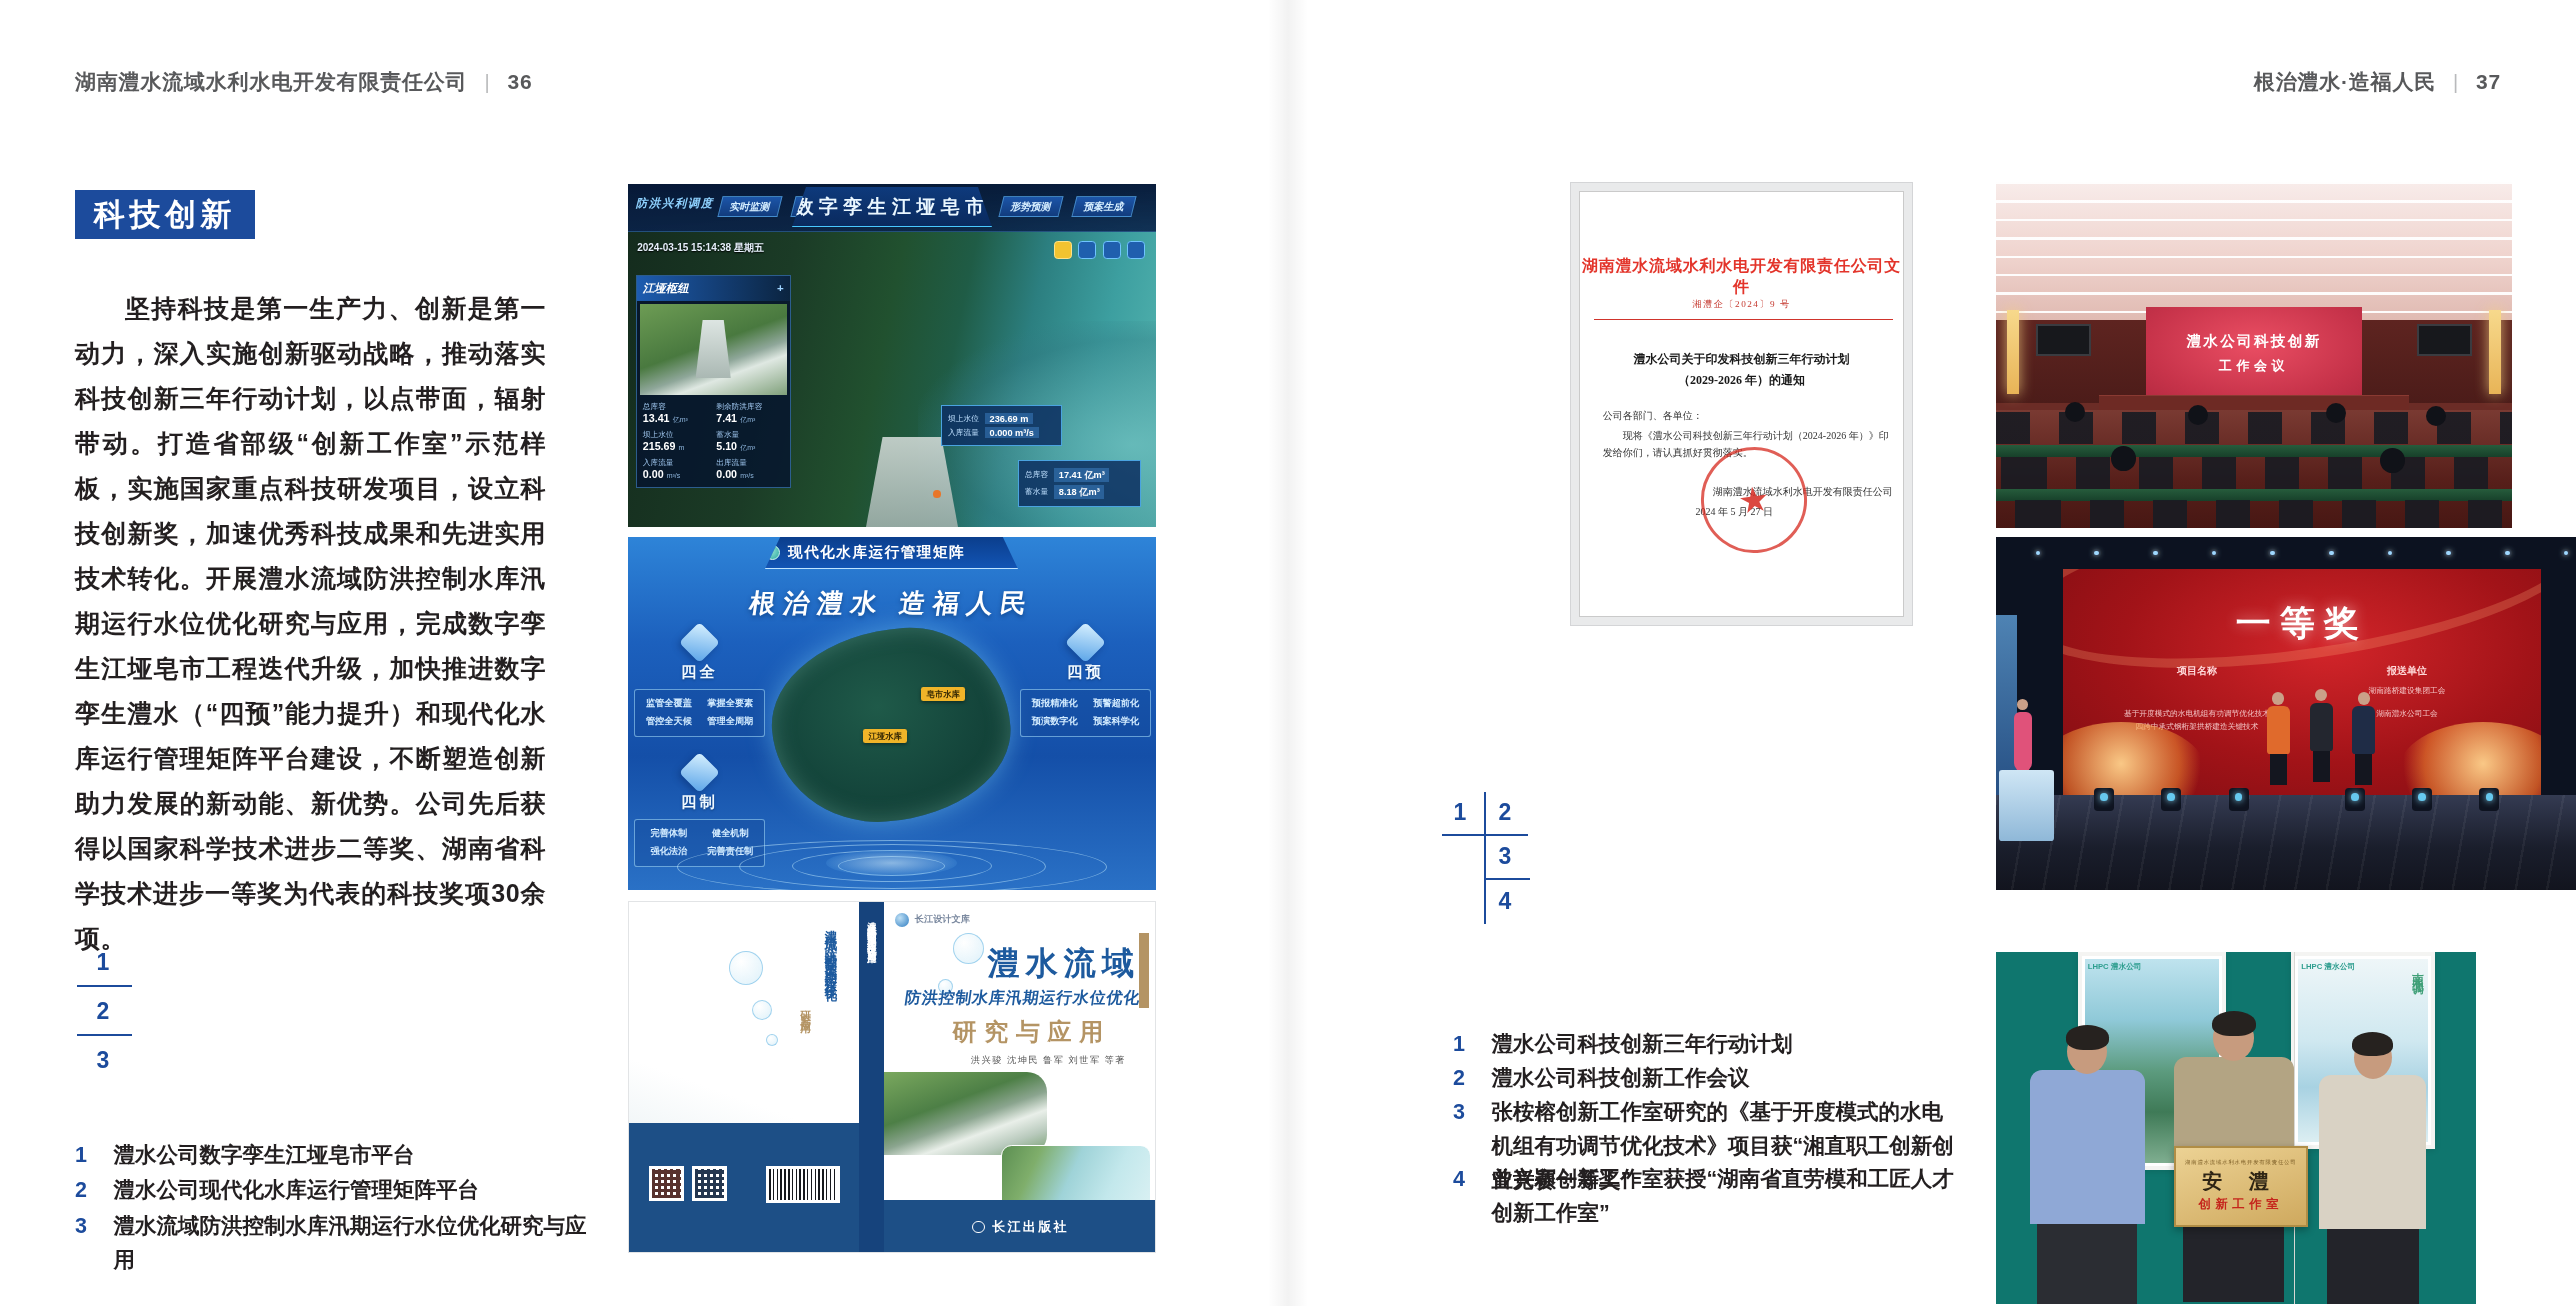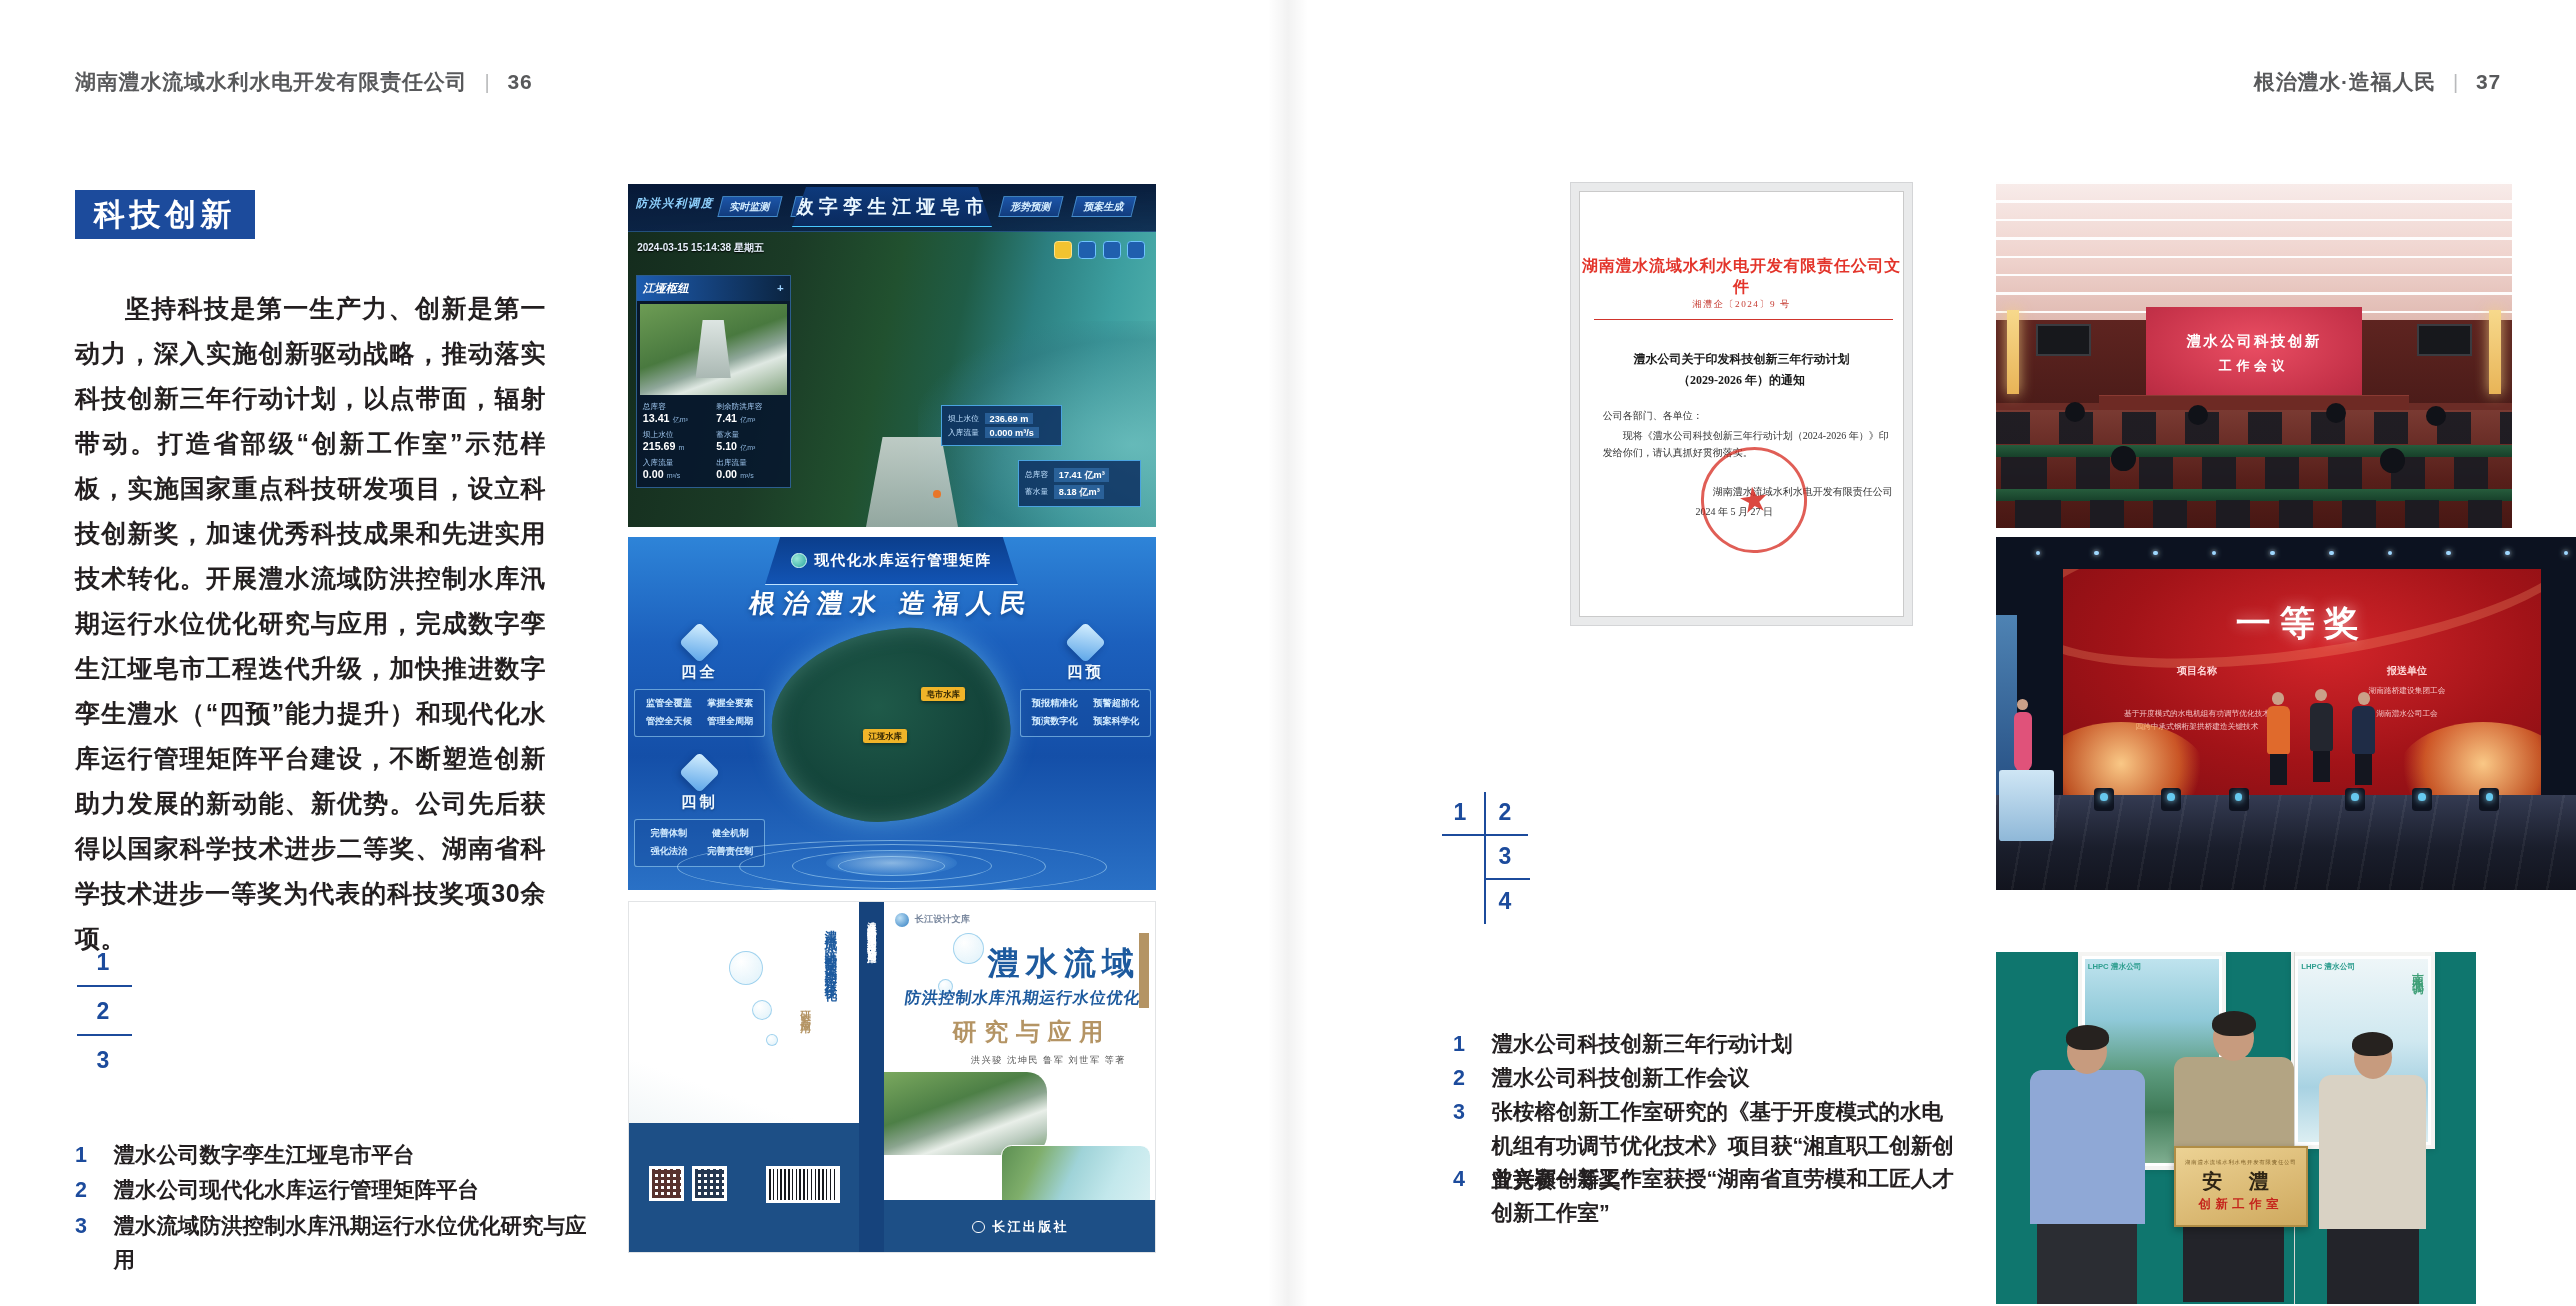--- a/index.html
+++ b/index.html
@@ -62,23 +62,23 @@
   .f1-stat .un { color:#8fb6dd; font-size:7px; margin-left:3.1px; font-weight:400; }
   .f1-chip { background:rgba(12,46,96,.85); border:0.8px solid #4aa3e0; padding:4.6px 6.1px; }
   .f1-chip .row { display:flex; align-items:center; gap:6.1px; margin:2.3px 0; }
   .f1-chip .lb { color:#bfe0ff; font-size:7.7px; }
   .f1-chip .vl { color:#fff; font-size:9.2px; font-weight:700; background:rgba(80,160,240,.35); padding:0.8px 4.6px; }
   .f1-worker { left:305px; top:306px; width:7.7px; height:7.7px; border-radius:50%; background:#e8762a; }
 
   
   .f2 { left:628px; top:537px; width:528px; height:353px;
         background:linear-gradient(180deg,#2e84d8 0%,#1c60bd 30%,#144fa8 62%,#2a71c6 100%); }
-  .f2-head { left:137px; top:0; width:253px; height:48px; background:linear-gradient(180deg,#0b3e8c,#1254b4);
+  .f2-head { left:137px; top:0; width:253px; height:32px; background:linear-gradient(180deg,#0b3e8c,#1254b4);
         clip-path:polygon(6% 0,94% 0,100% 100%,0 100%); border-bottom:1.5px solid #bfe3ff;
-        display:flex; align-items:center; justify-content:center; gap:7.7px; color:#fff; font-size:14.6px; font-weight:700; letter-spacing:1.5px; }
+        display:flex; align-items:center; gap:7.7px; color:#fff; font-size:14.6px; font-weight:700; letter-spacing:1.5px; }
   .f2-logo { width:15.4px; height:15.4px; border-radius:50%; background:radial-gradient(circle at 35% 35%, #9be8d8, #2aa6a0); border:1.5px solid #d6fff4; }
   .f2-slogan { left:0; top:49px; width:100%; text-align:center; color:#fff; font-size:26px; font-weight:700;
         letter-spacing:7.7px; transform:skewX(-8deg); text-shadow:0 1.5px 4.6px rgba(0,40,90,.5); }
   .f2-map { left:144px; top:92px; width:238px; height:192px; transform:rotate(-4deg);
         background:radial-gradient(ellipse at 45% 40%, #1f5a49 0%, #14453b 55%, #0e382f 100%);
         border-radius:58% 42% 55% 45% / 48% 55% 45% 52%;
         box-shadow:0 0 26px rgba(130,220,255,.45), inset 0 0 23px rgba(180,255,240,.25); }
   .f2-tag { background:#f0b429; color:#3a2c05; font-size:8.4px; font-weight:700; padding:1.5px 5.4px; border-radius:2.3px; box-shadow:0 1.5px 3.8px rgba(0,0,0,.4); }
   .f2-grp { width:131px; text-align:center; }
   .f2-ic { width:29px; height:29px; margin:0 auto 4.6px; background:linear-gradient(145deg,#d8f1ff,#5aa4e8);

